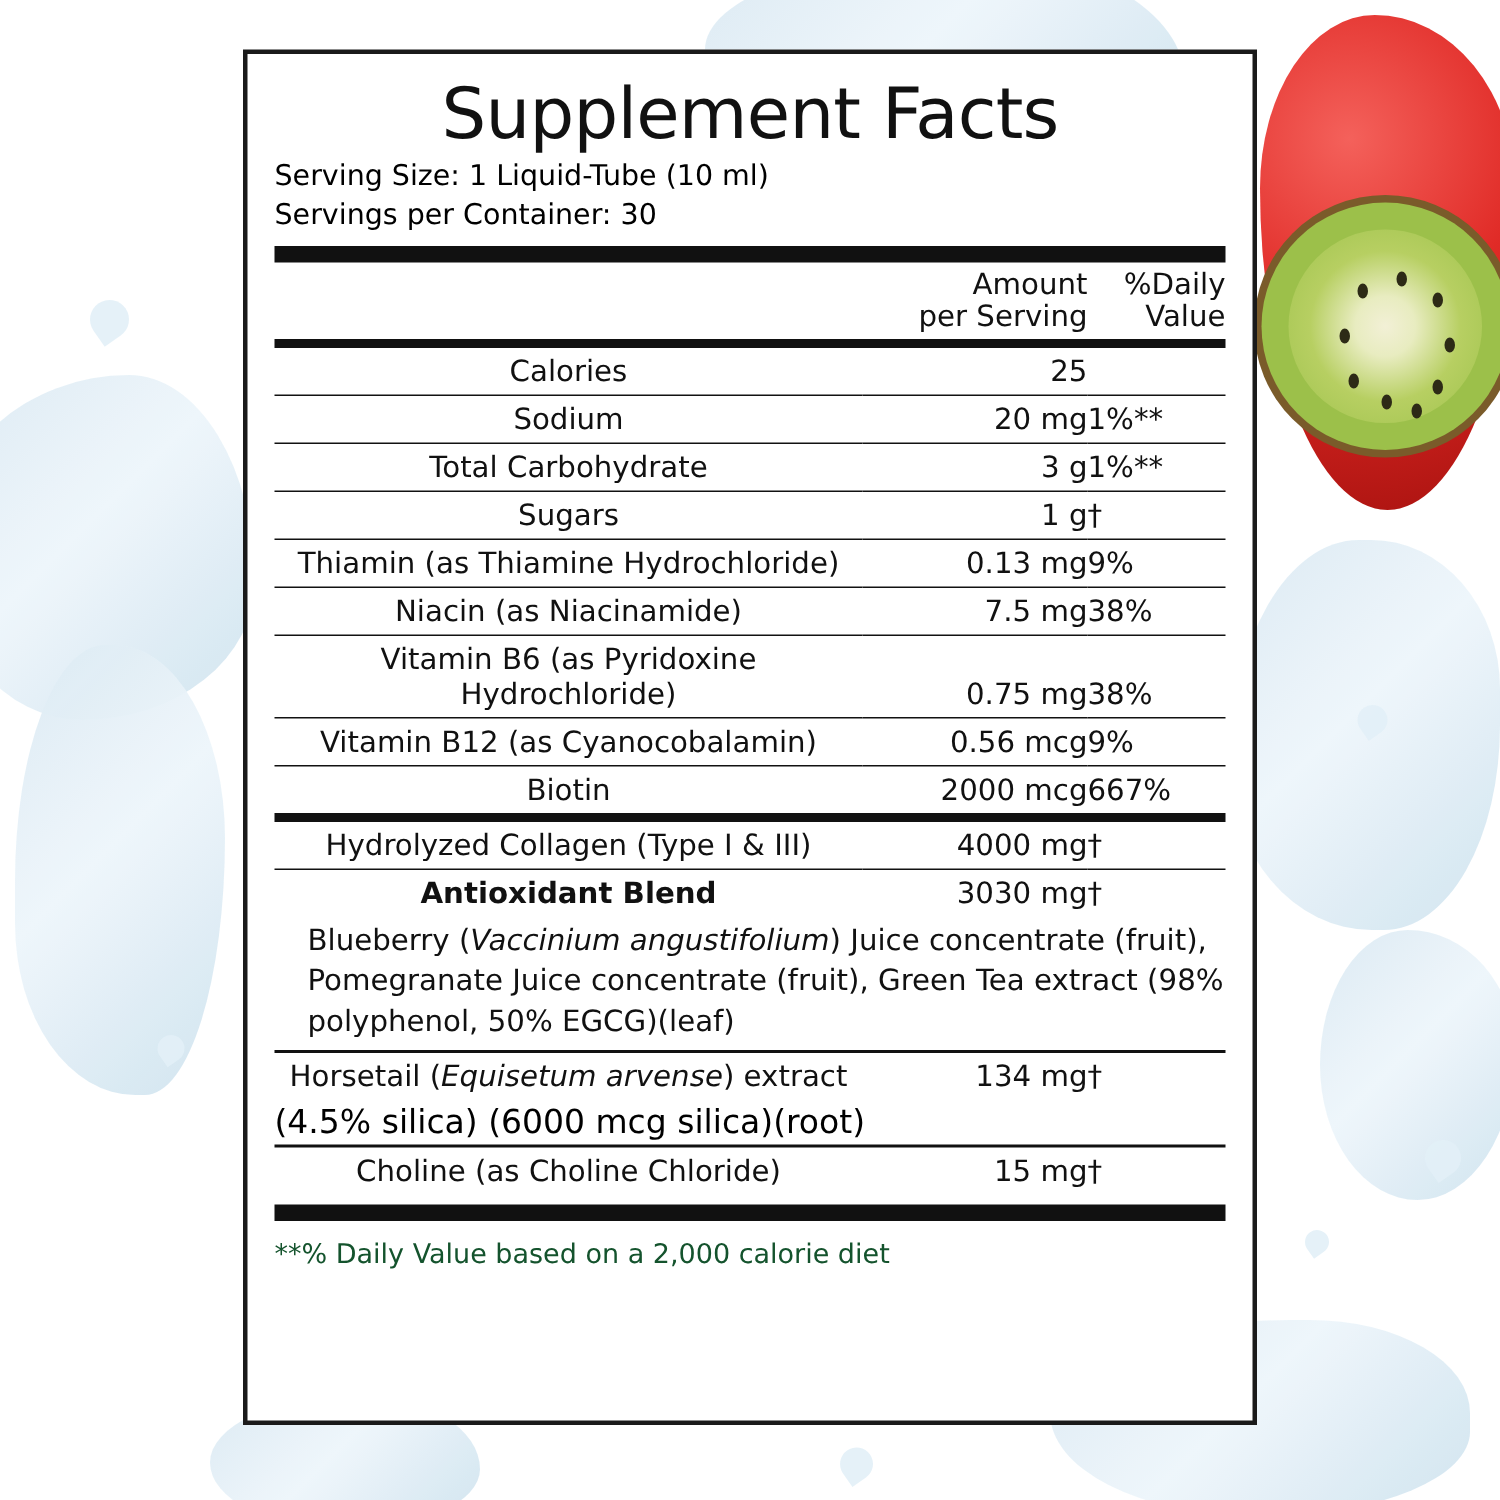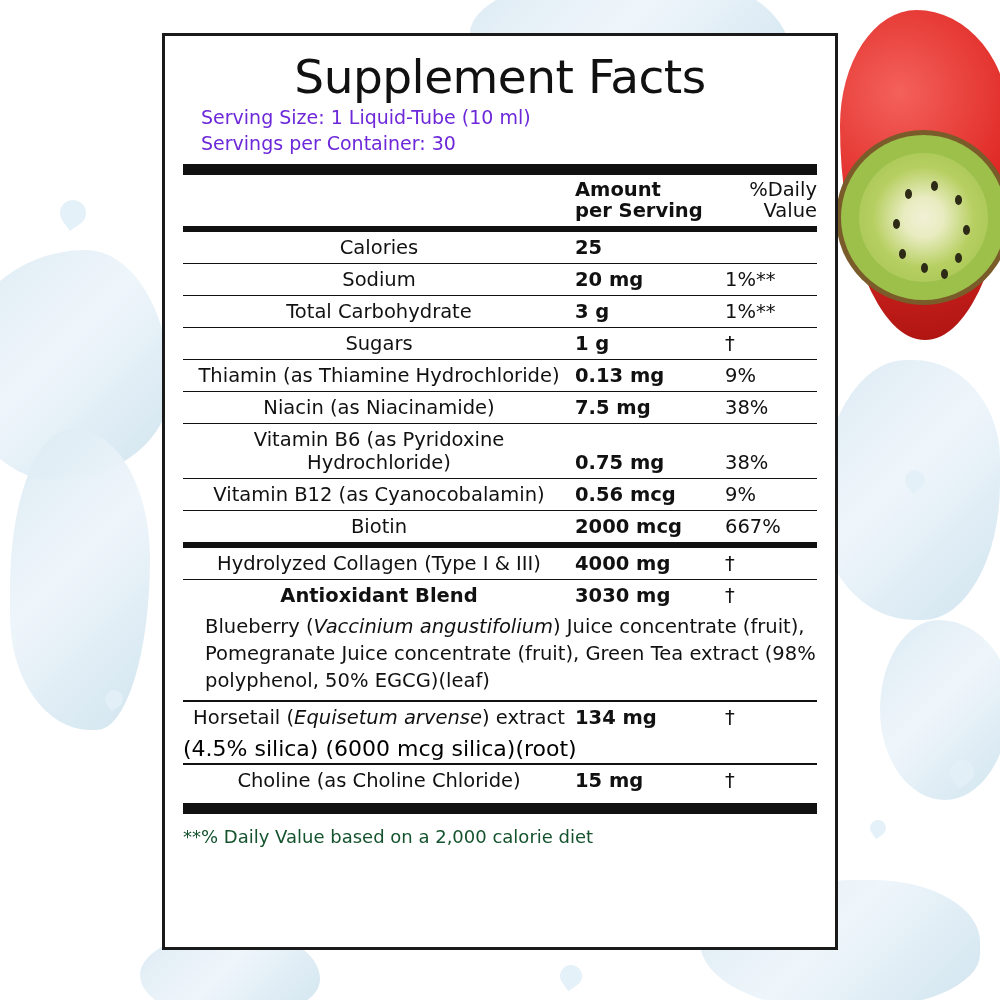--- a/index.html
+++ b/index.html
@@ -100,44 +100,44 @@
     font-weight: 400;
     letter-spacing: -0.5px;
     color: #111;
     text-align: center;
     margin: 16px 0 4px 0;
     line-height: 1.05;
   }
 
   .serving-line {
     font-size: 19px;
-    color: #6d28d9;
+    color: #000000;
     line-height: 1.35;
-    margin-left: 18px;
+    margin-left: 0;
   }
 
   .rule-thick   { height: 11px; background: #111; margin: 7px 0 0 0; }
   .rule-medium  { height: 6px;  background: #111; margin: 0; }
   .rule-thin    { height: 1.5px; background: #111; margin: 0; }
 
   table.sf {
     width: 100%;
     border-collapse: collapse;
     font-size: 19.5px;
     color: #111;
   }
   table.sf td {
     padding: 4px 0 4px 0;
     vertical-align: bottom;
     border-bottom: 1.5px solid #111;
   }
   table.sf tr.no-rule td { border-bottom: none; }
 
   td.name   { text-align: center; }
-  td.amount { text-align: left; width: 150px; white-space: nowrap; padding-right: 6px; font-weight: bold; }
+  td.amount { text-align: right; width: 150px; white-space: nowrap; padding-right: 6px; }
   td.dv     { width: 92px;  white-space: nowrap; }
 
   .head-cell {
     font-size: 19.5px;
     line-height: 1.12;
     text-align: right;
     font-weight: 400;
     padding-bottom: 5px;
     vertical-align: bottom;
     border-bottom: none !important;

